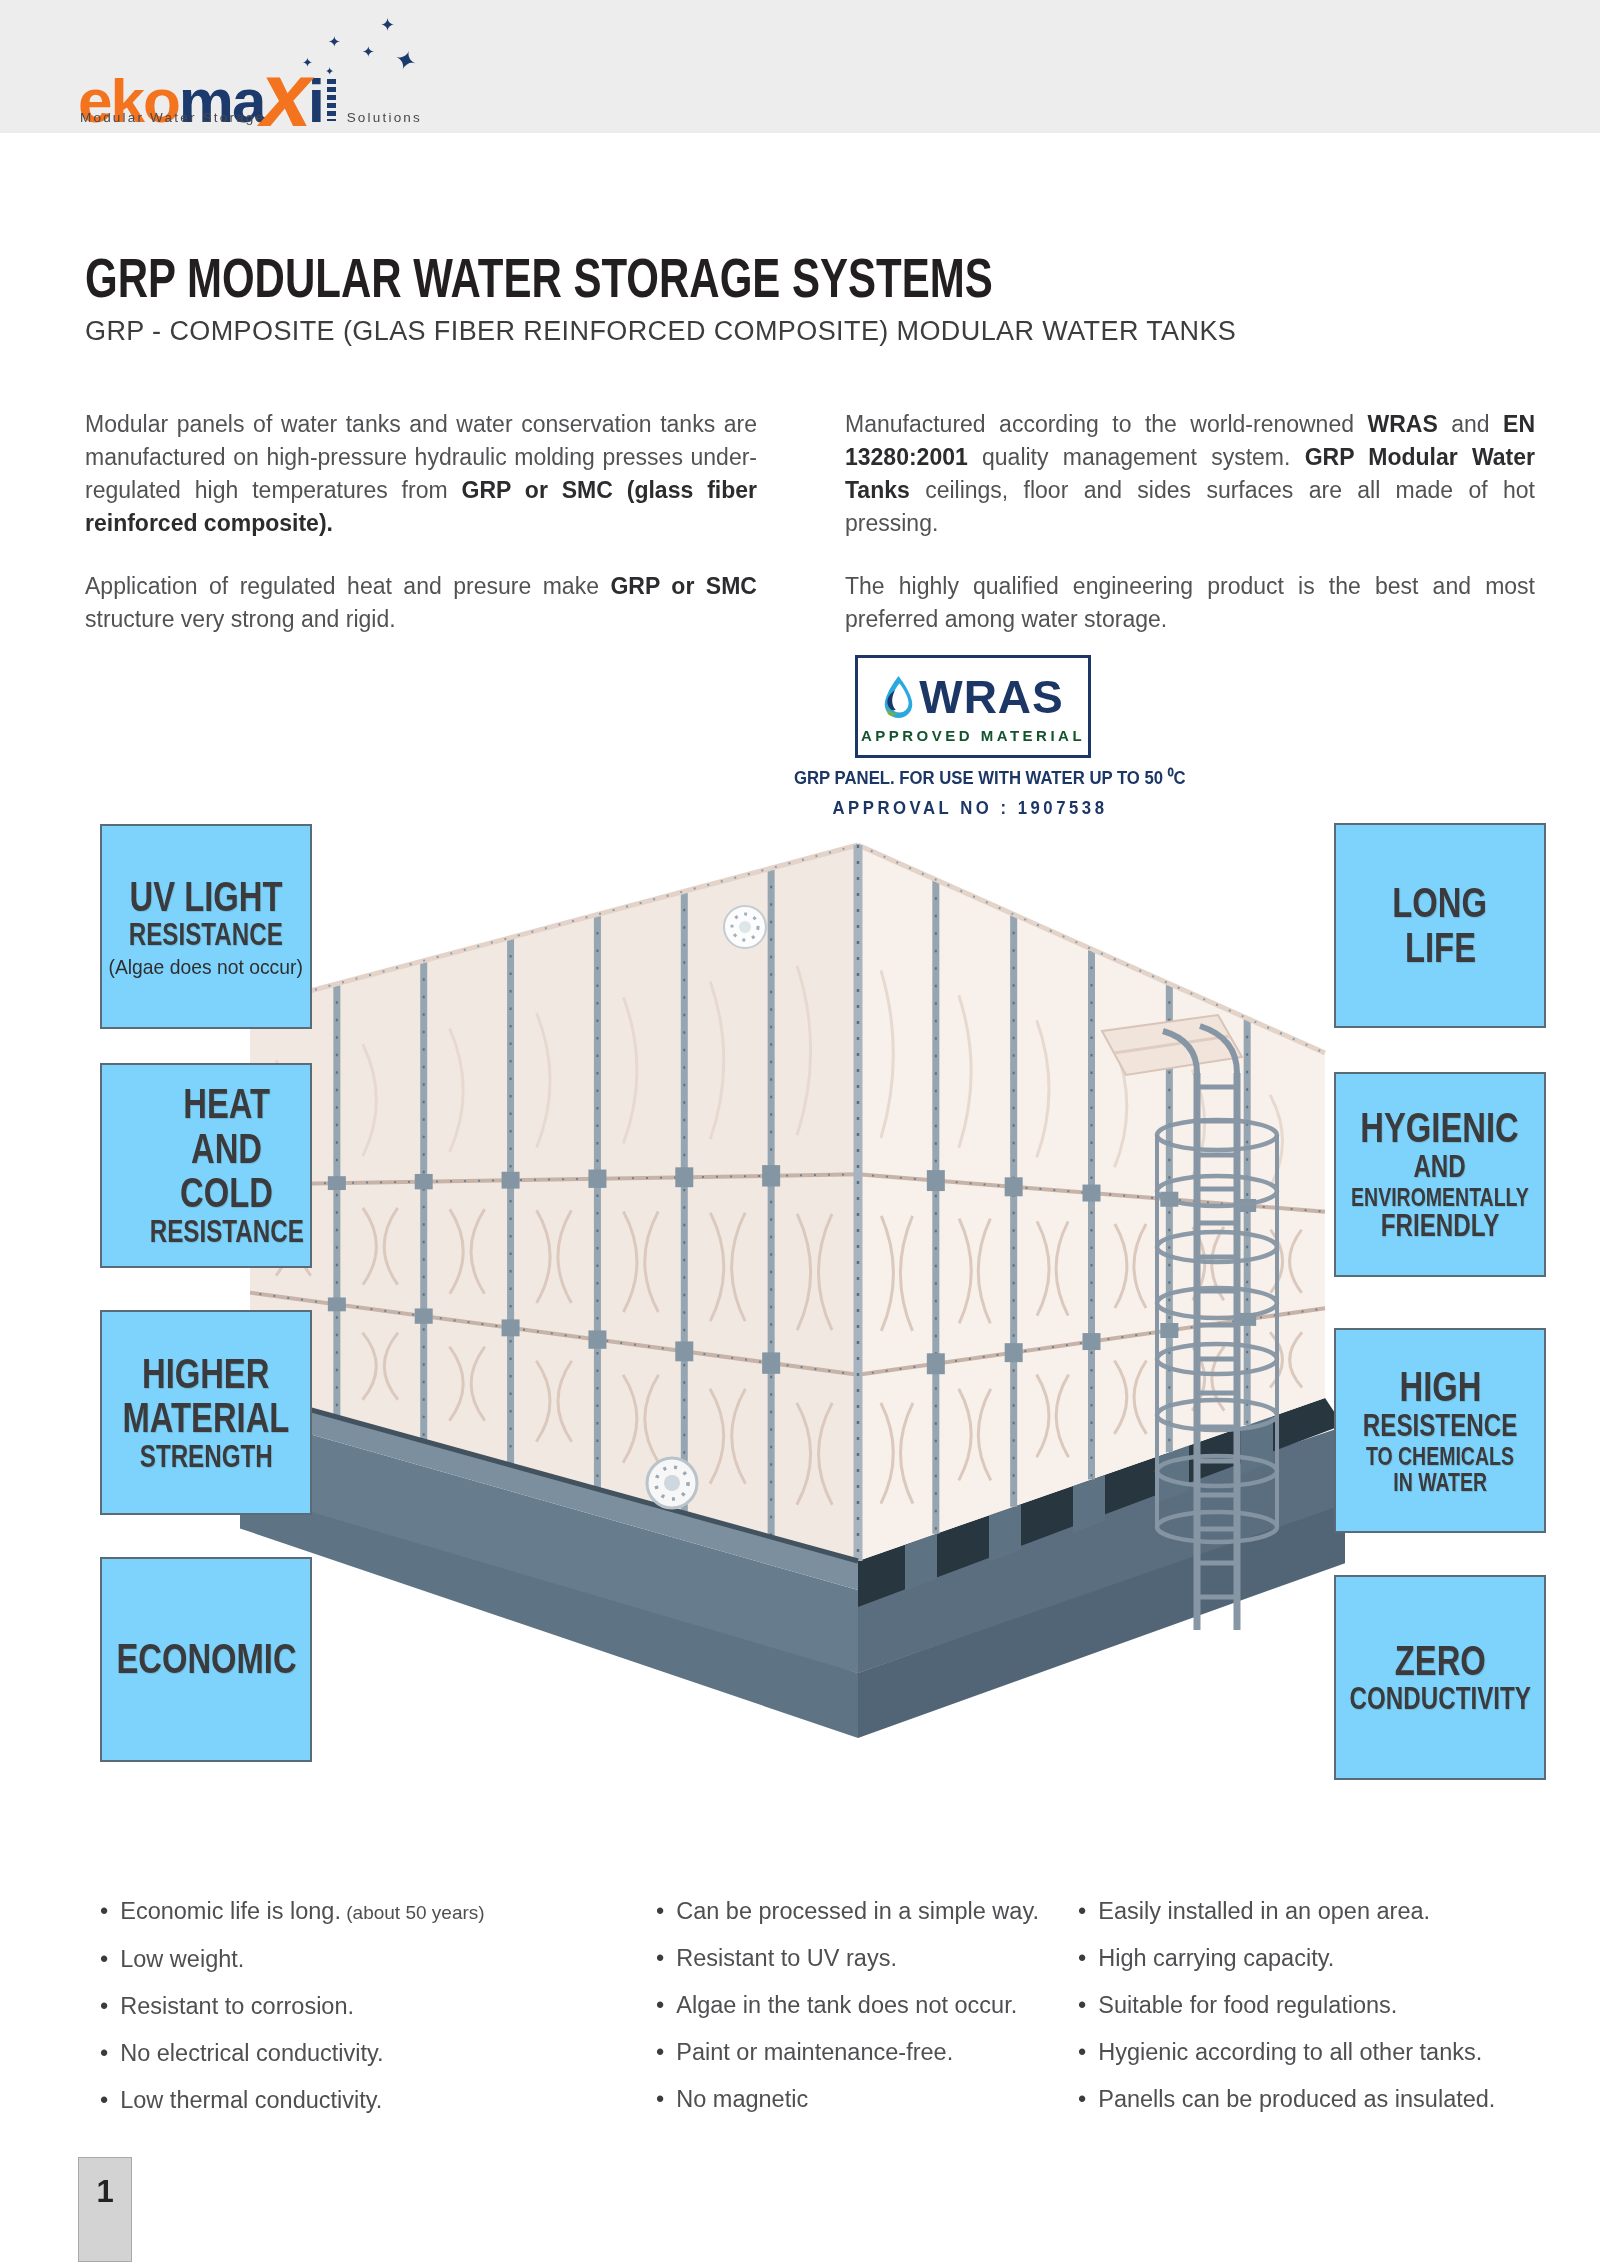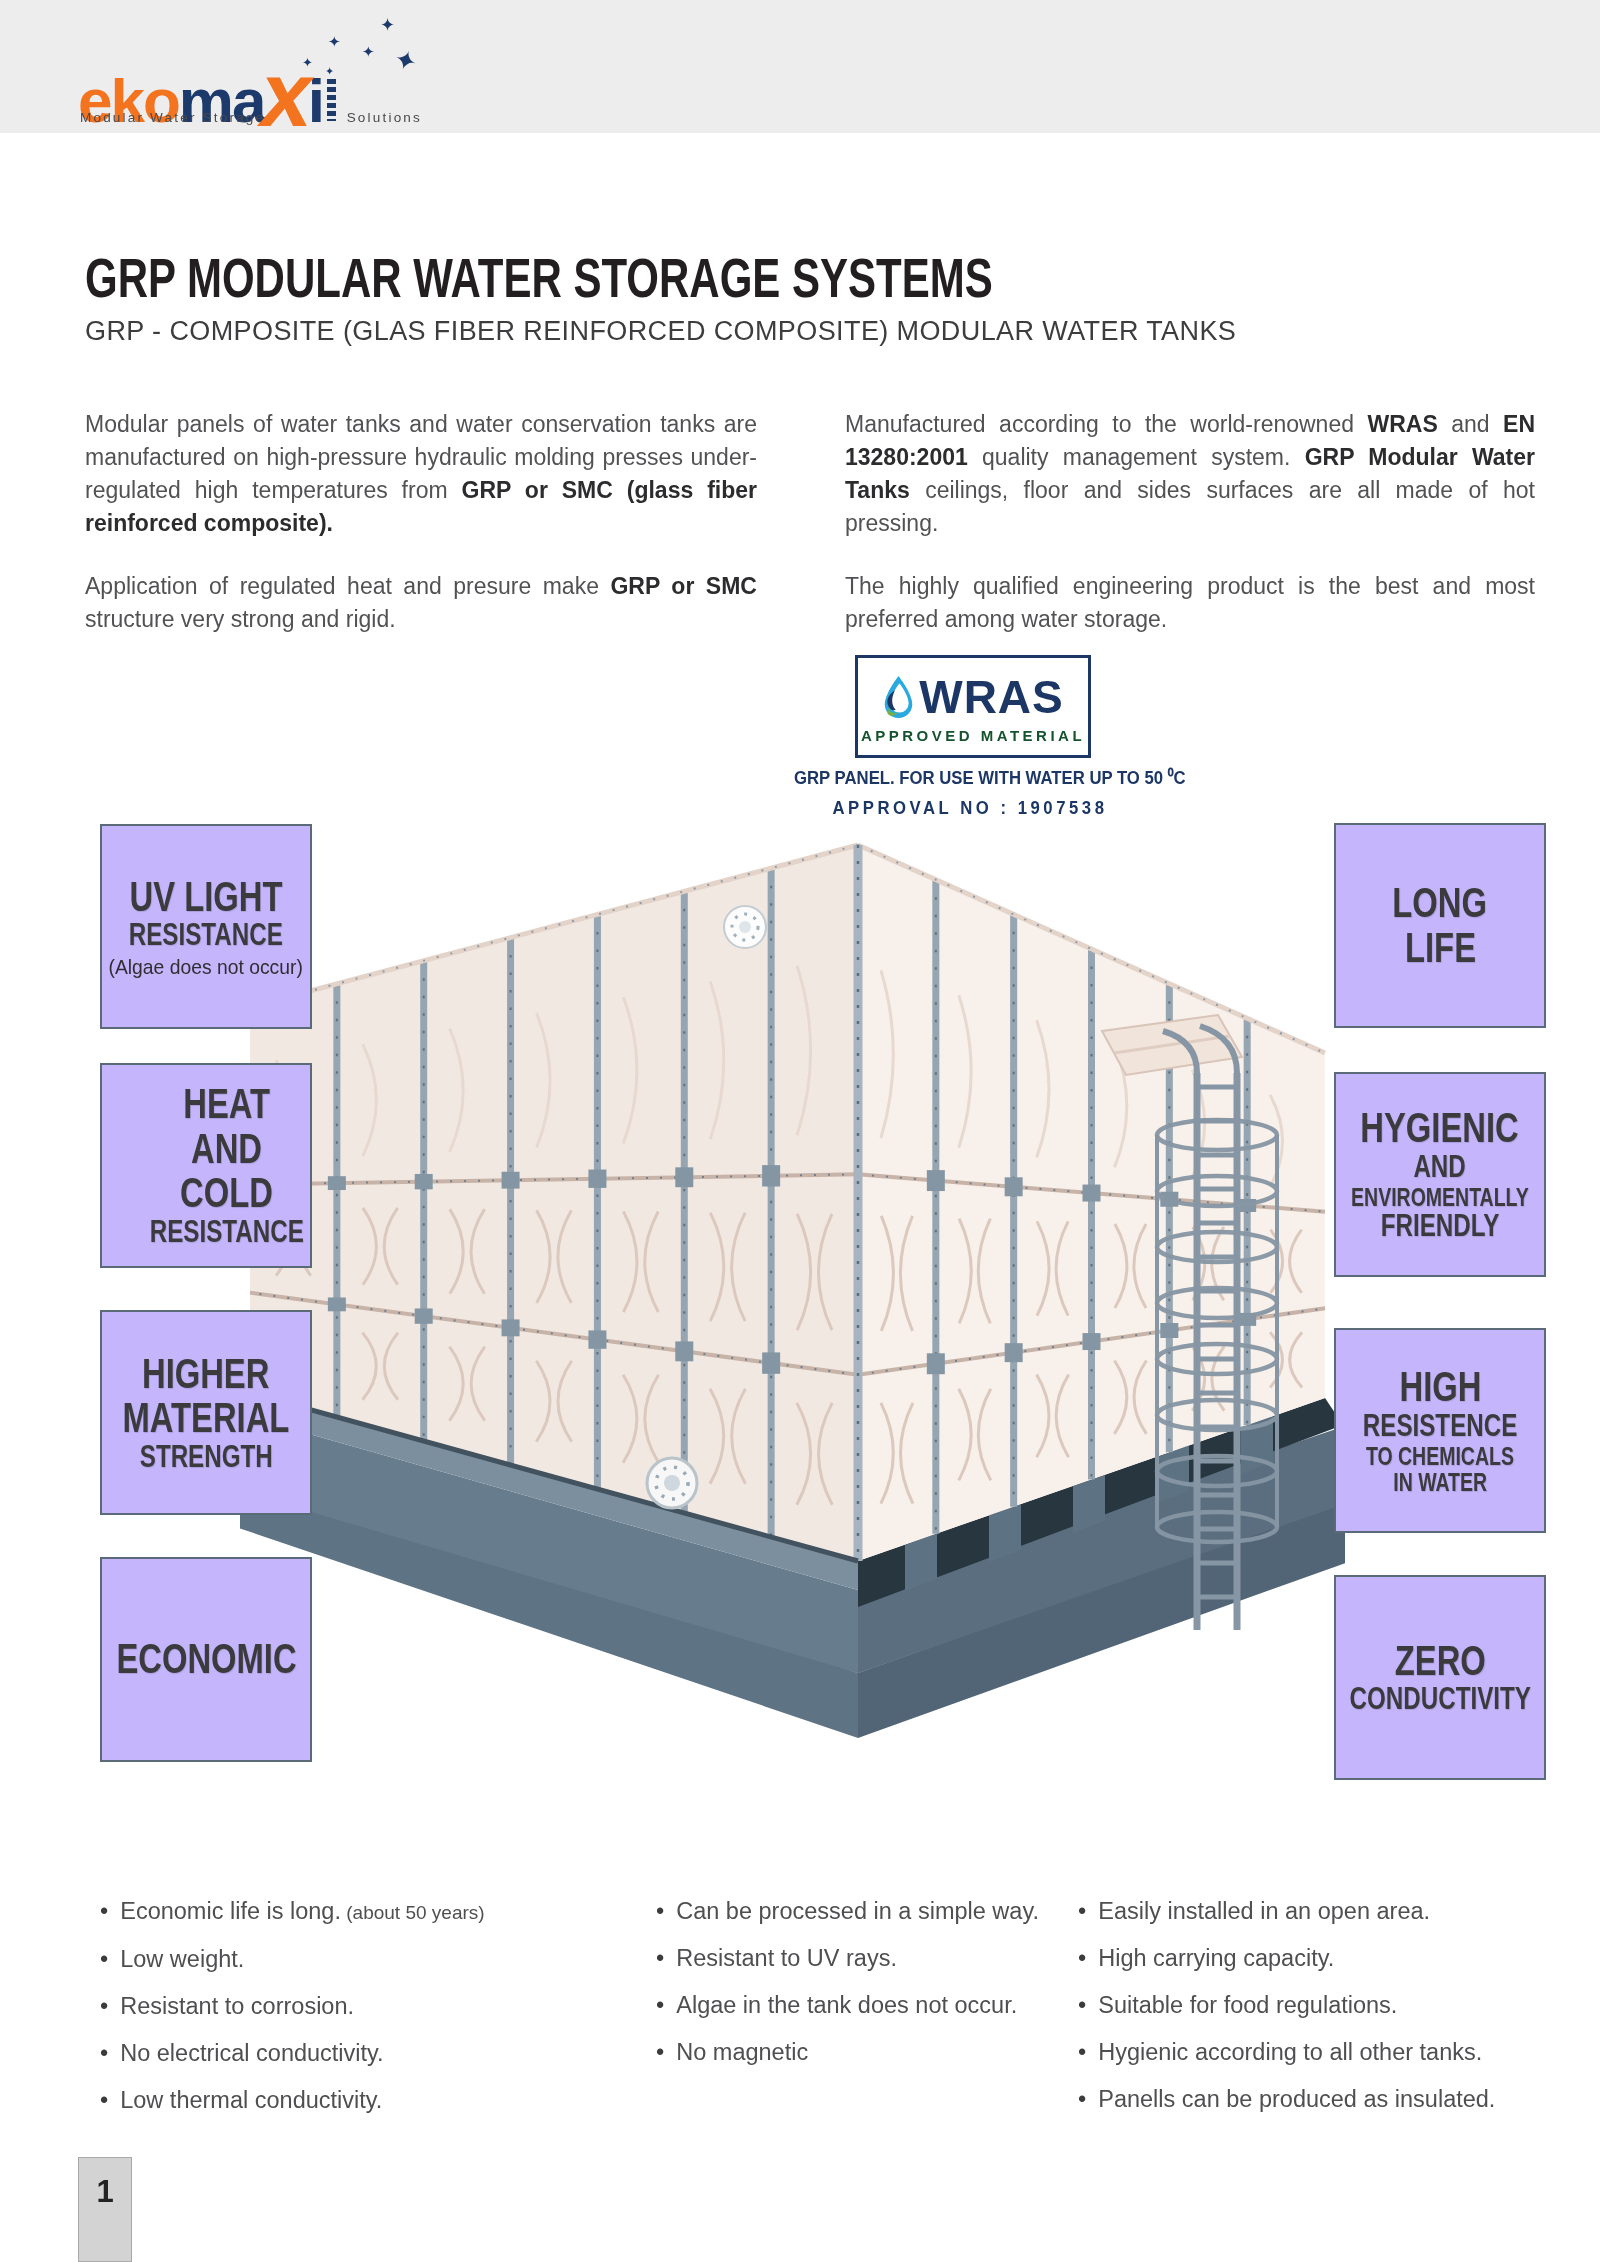--- a/index.html
+++ b/index.html
@@ -33,21 +33,21 @@
   
   .wras-box{position:absolute;left:855px;top:655px;width:230px;height:97px;border:3px solid #1c3766;background:#ffffff;
     display:flex;flex-direction:column;align-items:center;justify-content:center;}
   .wras-row{display:flex;align-items:center;}
   .wras-brand{font-size:46px;font-weight:700;color:#1c3766;letter-spacing:1px;margin-left:4px;}
   .wras-approved{font-size:15px;font-weight:700;color:#14532d;letter-spacing:3.5px;margin-top:3px;}
   .wras-lines{position:absolute;left:770px;top:764px;width:400px;text-align:center;color:#1c3766;}
   .wras-l1{font-size:19px;font-weight:700;transform:scaleX(0.88);transform-origin:center;white-space:nowrap;}
   .wras-l2{font-size:19px;font-weight:700;letter-spacing:4px;margin-top:7px;transform:scaleX(0.88);transform-origin:center;white-space:nowrap;}
   
-  .feature-box{position:absolute;width:212px;height:205px;background:#c4b5fd;border:2px solid #5a6b77;
+  .feature-box{position:absolute;width:212px;height:205px;background:#7dd3fc;border:2px solid #5a6b77;
     box-sizing:border-box;display:flex;flex-direction:column;justify-content:center;align-items:center;text-align:center;}
   .side-left{left:100px;} .side-right{left:1334px;}
   .fl{display:block;font-weight:800;color:#3b3b3d;line-height:1.06;transform:scaleX(0.78);transform-origin:center;
     white-space:nowrap;text-shadow:1px 1px 1px rgba(0,0,0,0.13);}
   .s-xl{font-size:42px;} .s-lg{font-size:31px;} .s-md{font-size:25px;}
   .s-sm{font-size:21px;font-weight:400;color:#2f2f31;transform:scaleX(0.92);text-shadow:none;margin-top:4px;}
   
   .tank-wrap{position:absolute;left:240px;top:835px;width:1105px;height:955px;}
   
   .benefits{position:absolute;top:1888px;}
@@ -360,20 +360,21 @@
         <li><span class="dot">•</span>Resistant to corrosion.</li>
         <li><span class="dot">•</span>No electrical conductivity.</li>
         <li><span class="dot">•</span>Low thermal conductivity.</li>
       </ul>
     </div>
   <div class="benefits bcol2">
       <ul id="benefit-col-2">
         <li><span class="dot">•</span>Can be processed in a simple way.</li>
         <li><span class="dot">•</span>Resistant to UV rays.</li>
         <li><span class="dot">•</span>Algae in the tank does not occur.</li>
+        <li><span class="dot">•</span>Paint or maintenance-free.</li>
         <li><span class="dot">•</span>No magnetic</li>
       </ul>
     </div>
   <div class="benefits bcol3">
       <ul id="benefit-col-3">
         <li><span class="dot">•</span>Easily installed in an open area.</li>
         <li><span class="dot">•</span>High carrying capacity.</li>
         <li><span class="dot">•</span>Suitable for food regulations.</li>
         <li><span class="dot">•</span>Hygienic according to all other tanks.</li>
         <li><span class="dot">•</span>Panells can be produced as insulated.</li>

